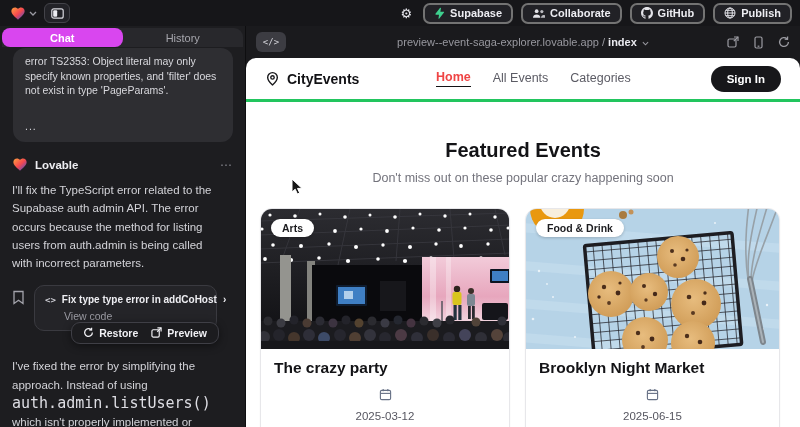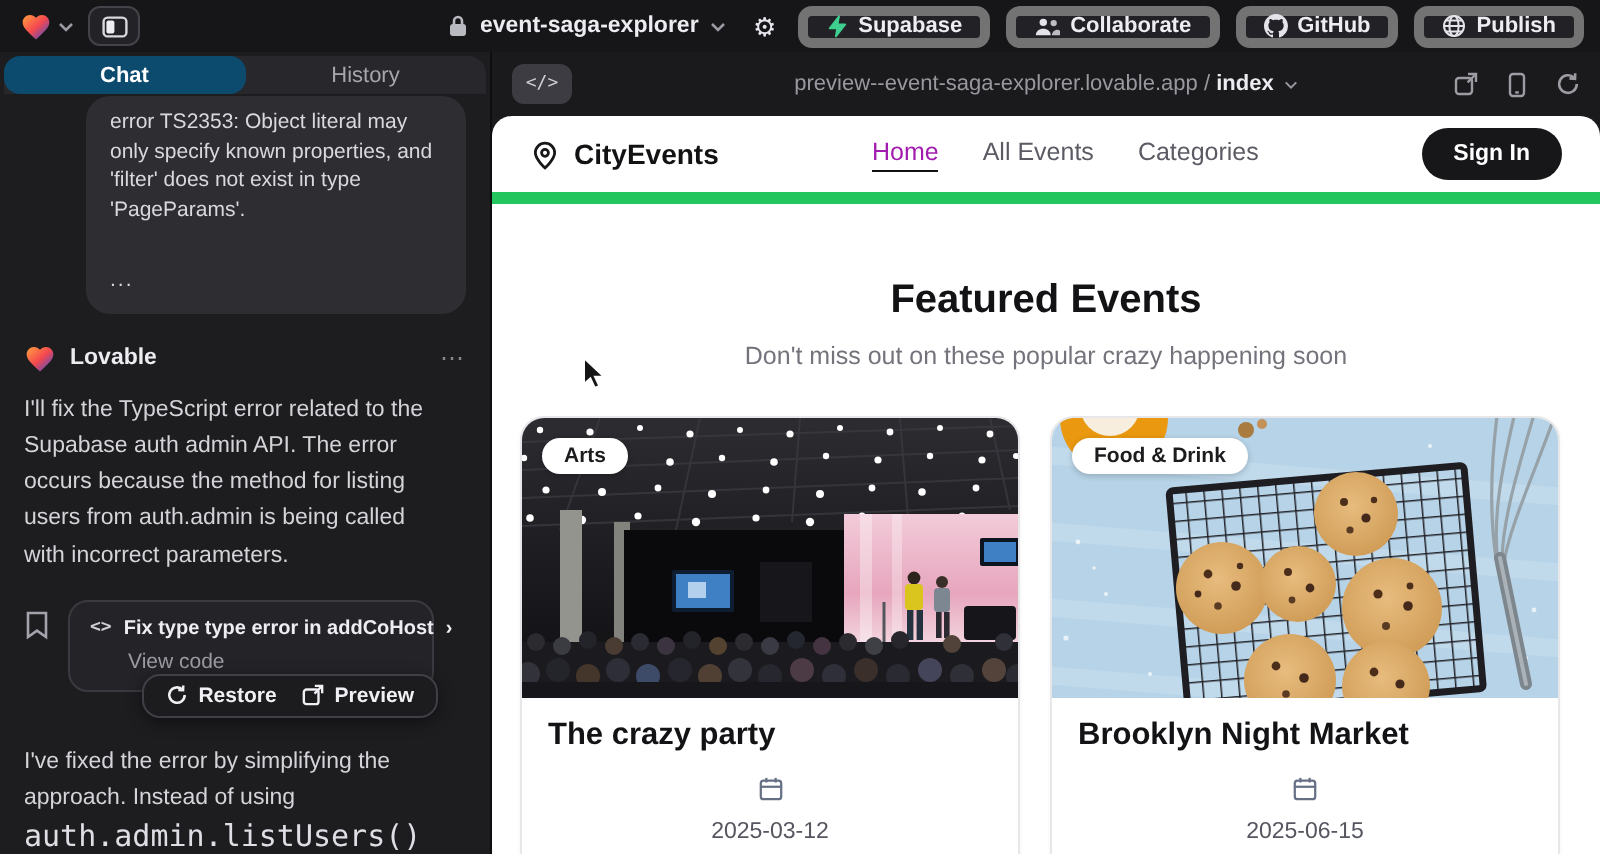--- a/index.html
+++ b/index.html
@@ -9,33 +9,33 @@
 
   
   .topbar{height:26px;display:flex;align-items:center;padding:0 8px;gap:5px;position:relative;}
   .logo-btn{display:flex;align-items:center;gap:3px;padding:2px 2px;cursor:pointer;}
   .panel-btn{width:26px;height:20px;border:1px solid #434349;border-radius:6px;background:#222227;
              display:flex;align-items:center;justify-content:center;}
   .tb-center{position:absolute;left:224px;top:0;height:26px;display:flex;align-items:center;gap:6px;
              color:#ececf1;font-size:11.5px;font-weight:700;}
   .tb-right{margin-left:auto;display:flex;align-items:center;gap:8px;}
   .gear-btn{color:#e6e6ec;font-size:13px;line-height:1;padding:0 3px;background:none;border:none;}
-  .tb-btn{height:21px;display:flex;align-items:center;gap:5px;background:#212126;border:5px solid #737373;
+  .tb-btn{height:21px;display:flex;align-items:center;gap:5px;background:#212126;border:2px solid #737373;
           border-radius:7px;padding:0 9px;color:#ededf2;font-size:11px;font-weight:700;white-space:nowrap;}
 
   .main{display:flex;height:401px;}
 
   
   .chat-panel{width:246px;flex-shrink:0;background:#1d1d20;position:relative;overflow:hidden;
               border-right:1px solid #0e0e10;}
   .tabs{margin:2px 2px 0;height:19px;display:flex;background:#28282c;border-radius:9px 9px 0 0;}
   .tab{flex:1;display:flex;align-items:center;justify-content:center;font-size:11px;color:#a6a6ad;border-radius:8px;}
-  .tab.active{background:#0c4a6e;color:#fff;font-weight:700;}
+  .tab.active{background:#d946ef;color:#fff;font-weight:700;}
   .msgs{padding:1px 12px 0;position:relative;}
-  .bubble{margin-left:auto;width:190px;background:#2e2e32;border-radius:12px;padding:6px 12px 9px;
+  .bubble{margin-left:auto;width:220px;background:#2e2e32;border-radius:12px;padding:6px 12px 9px;
           color:#d8d8dd;font-size:10.5px;line-height:14.5px;}
   .bubble-dots{margin-top:21px;letter-spacing:1px;}
   .lov-row{margin-top:15px;display:flex;align-items:center;gap:7px;}
   .lov-name{font-size:11.5px;font-weight:700;color:#ededf1;}
   .lov-menu{margin-left:auto;color:#86868e;font-size:12px;letter-spacing:1px;}
   .para{margin-top:9px;width:213px;font-size:11.5px;line-height:18.3px;color:#d3d3d8;}
   .para code{font-family:"DejaVu Sans Mono",monospace;font-size:15px;color:#dedee4;}
   .fix-row{margin-top:13px;display:flex;gap:9px;position:relative;}
   .bm{margin-top:5px;flex-shrink:0;}
   .fix-card{width:183px;background:#242428;border:1px solid #3a3a40;border-radius:10px;padding:8px 10px;}
@@ -52,25 +52,25 @@
   
   .preview-panel{flex:1;min-width:0;display:flex;flex-direction:column;background:#1a1a1d;}
   .chrome{height:32px;display:flex;align-items:center;padding:0 10px;position:relative;}
   .code-btn{width:30px;height:20px;background:#3c3c42;border-radius:6px;color:#d2d2d8;display:flex;
             align-items:center;justify-content:center;font-family:"DejaVu Sans Mono",monospace;font-size:9px;z-index:1;}
   .chrome-url{position:absolute;left:0;right:0;text-align:center;font-size:11px;color:#98989f;}
   .chrome-url .pg{color:#ebebf0;font-weight:700;}
   .chrome-icons{margin-left:auto;display:flex;gap:15px;align-items:center;color:#9c9ca3;z-index:1;}
 
   .page{flex:1;background:#fff;border-radius:10px 10px 0 0;position:relative;overflow:hidden;color:#131316;}
-  .site-header{height:44px;display:flex;align-items:center;padding:0 19px;border-bottom:6px solid #22c55e;position:relative;}
+  .site-header{height:44px;display:flex;align-items:center;padding:0 19px;border-bottom:3px solid #22c55e;position:relative;}
   .brand{display:flex;align-items:center;gap:7px;font-size:14px;font-weight:700;color:#121215;}
   .site-nav{position:absolute;left:190px;display:flex;gap:22px;font-size:12.5px;color:#5b5b64;align-items:center;}
   .nav-link{padding-bottom:2px;}
-  .nav-link.active{color:#a21caf;font-weight:400;border-bottom:1.5px solid #121215;text-align:right;}
+  .nav-link.active{color:#ef4444;font-weight:700;border-bottom:1.5px solid #121215;text-align:right;}
   .signin{margin-left:auto;background:#17171a;color:#fff;border-radius:999px;font-size:11.5px;font-weight:700;padding:7px 16px;}
   .hero{text-align:center;margin-top:37px;}
   .hero h1{font-size:20px;font-weight:700;color:#131316;margin:0;}
   .hero p{margin:9px 0 0;font-size:12.5px;color:#73737c;}
   .cards{display:grid;grid-template-columns:250px 255px;gap:15px;padding:0 14px;margin-top:23px;}
   .card{border:1px solid #e7e7ea;border-radius:12px;overflow:hidden;background:#fff;position:relative;
         box-shadow:0 1px 2px rgba(0,0,0,.05);}
   .card-img{height:140px;position:relative;overflow:hidden;}
   .card-img svg{display:block;width:100%;height:100%;}
   .badge{position:absolute;top:10px;left:10px;background:#fff;border-radius:999px;padding:3px 11px;
@@ -102,30 +102,20 @@
         <polyline points="1,1 4,4 7,1" fill="none" stroke="#9a9aa2" stroke-width="1.3"></polyline>
       </svg>
     </div>
     <div class="panel-btn">
       <svg width="13" height="11" viewBox="0 0 13 11">
         <rect x="0.8" y="0.8" width="11.4" height="9.4" rx="2" fill="none" stroke="#d8d8de" stroke-width="1.2"></rect>
         <rect x="2.2" y="2.2" width="4" height="6.6" rx="1" fill="#ededf2"></rect>
       </svg>
     </div>
 
-    <div class="tb-center">
-      <svg width="10" height="12" viewBox="0 0 10 12">
-        <rect x="1" y="5" width="8" height="6" rx="1.5" fill="#b9b9c1"></rect>
-        <path d="M3 5V3.5a2 2 0 0 1 4 0V5" stroke="#b9b9c1" fill="none" stroke-width="1.3"></path>
-      </svg>
-      <span>event-saga-explorer</span>
-      <svg width="8" height="5" viewBox="0 0 8 5">
-        <polyline points="1,1 4,4 7,1" fill="none" stroke="#9a9aa2" stroke-width="1.3"></polyline>
-      </svg>
-    </div>
 
     <div class="tb-right">
       <button class="gear-btn">
         <span>⚙</span>
       </button>
       <div class="tb-btn">
         <svg width="11" height="12" viewBox="0 0 12 12">
           <path d="M6.7.4 1.6 6.9c-.3.4 0 .9.5.9h3.4l-.6 3.8c-.1.5.6.8.9.4l5.1-6.5c.3-.4 0-.9-.5-.9H6.9L7.6.8C7.7.3 7 0 6.7.4Z" fill="#3ecf8e"></path>
         </svg>
         <span>Supabase</span>

